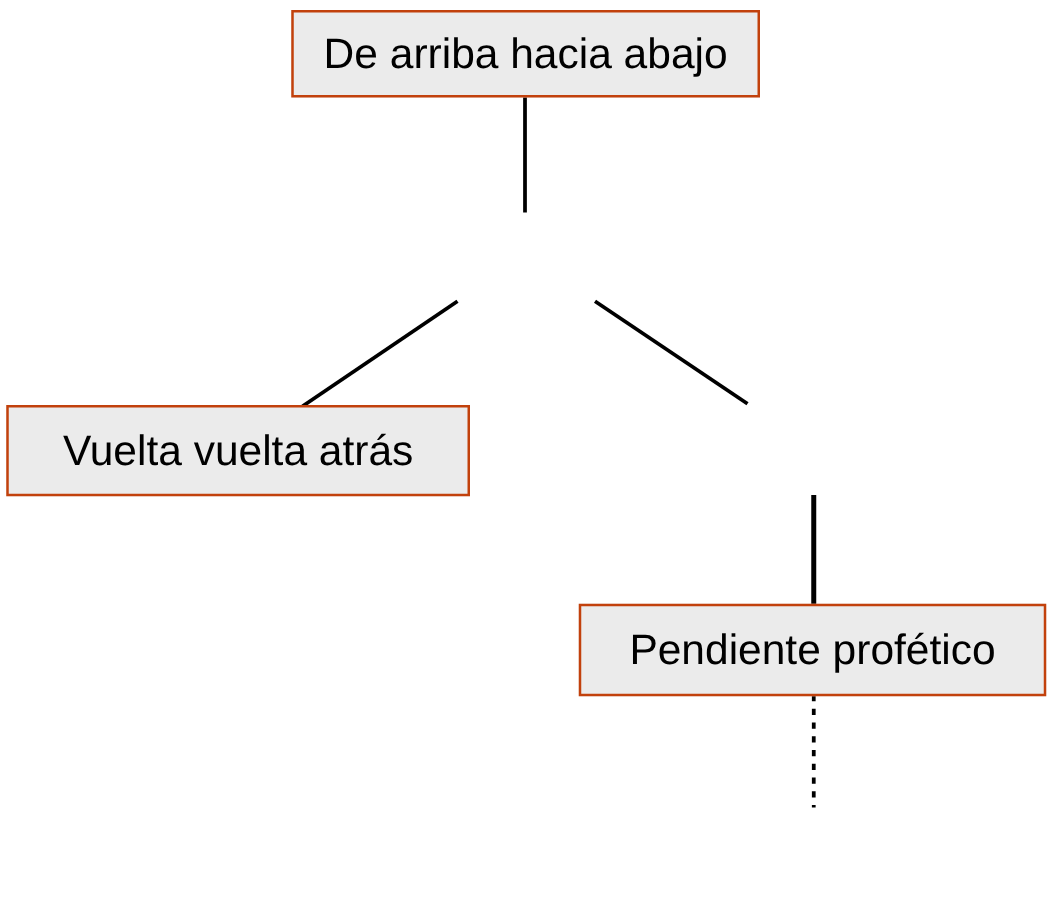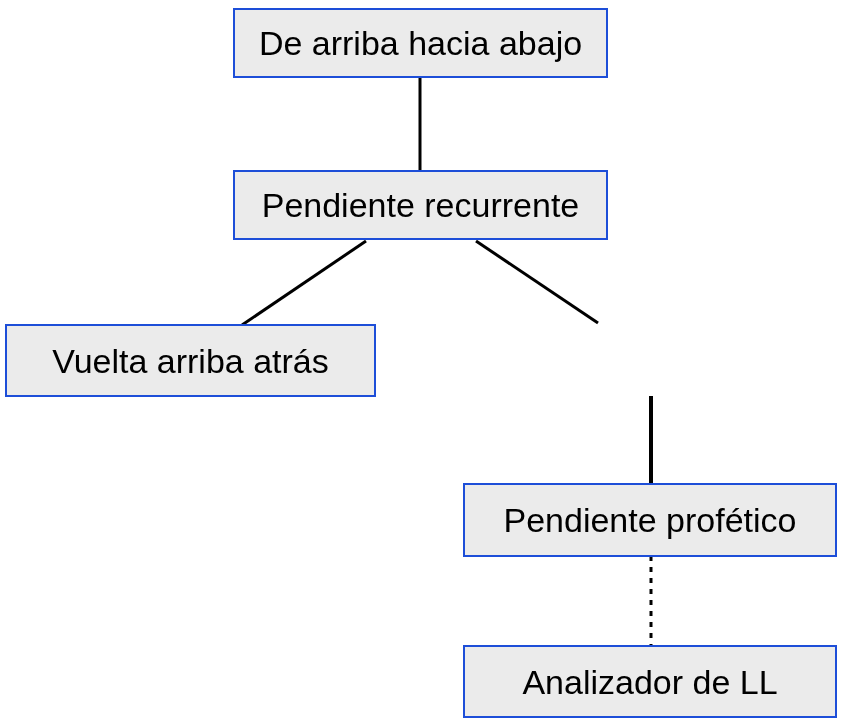--- a/index.html
+++ b/index.html
@@ -20,21 +20,21 @@
     left: 0;
     top: 0;
     width: 850px;
     height: 727px;
     pointer-events: none;
   }
   .node {
     position: absolute;
     box-sizing: border-box;
     background: #ebebeb;
-    border: 2px solid #1d4ed8;
+    border: 2px solid #c2410c;
     display: flex;
     align-items: center;
     justify-content: center;
   }
   .node-label {
     font-size: 34px;
     line-height: 1;
     color: #000000;
     white-space: nowrap;
     letter-spacing: 0px;
@@ -62,30 +62,24 @@
 
     <line x1="651" y1="396" x2="651" y2="484" stroke="#000000" stroke-width="4"></line>
 
     <line x1="651" y1="556" x2="651" y2="646" stroke="#000000" stroke-width="3" stroke-dasharray="5 6"></line>
   </svg>
 
   <div class="node n-top-down">
     <span class="node-label">De arriba hacia abajo</span>
   </div>
 
-  <div class="node n-recursive">
-    <span class="node-label">Pendiente recurrente</span>
-  </div>
 
   <div class="node n-backtrack">
-    <span class="node-label">Vuelta arriba atrás</span>
+    <span class="node-label">Vuelta vuelta atrás</span>
   </div>
 
 
   <div class="node n-predictive">
     <span class="node-label">Pendiente profético</span>
   </div>
 
-  <div class="node n-ll-parser">
-    <span class="node-label">Analizador de LL</span>
-  </div>
 
 </div>
 
 </body></html>

